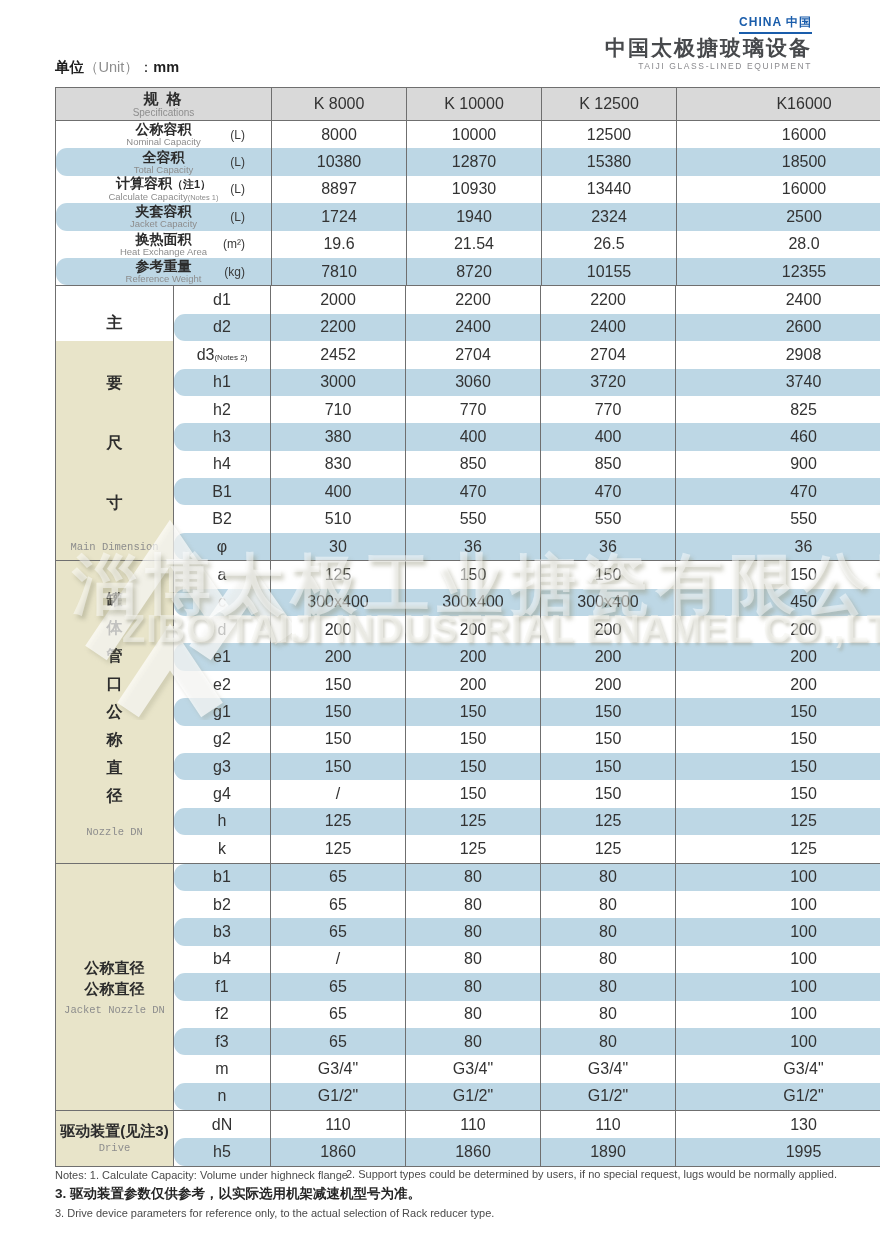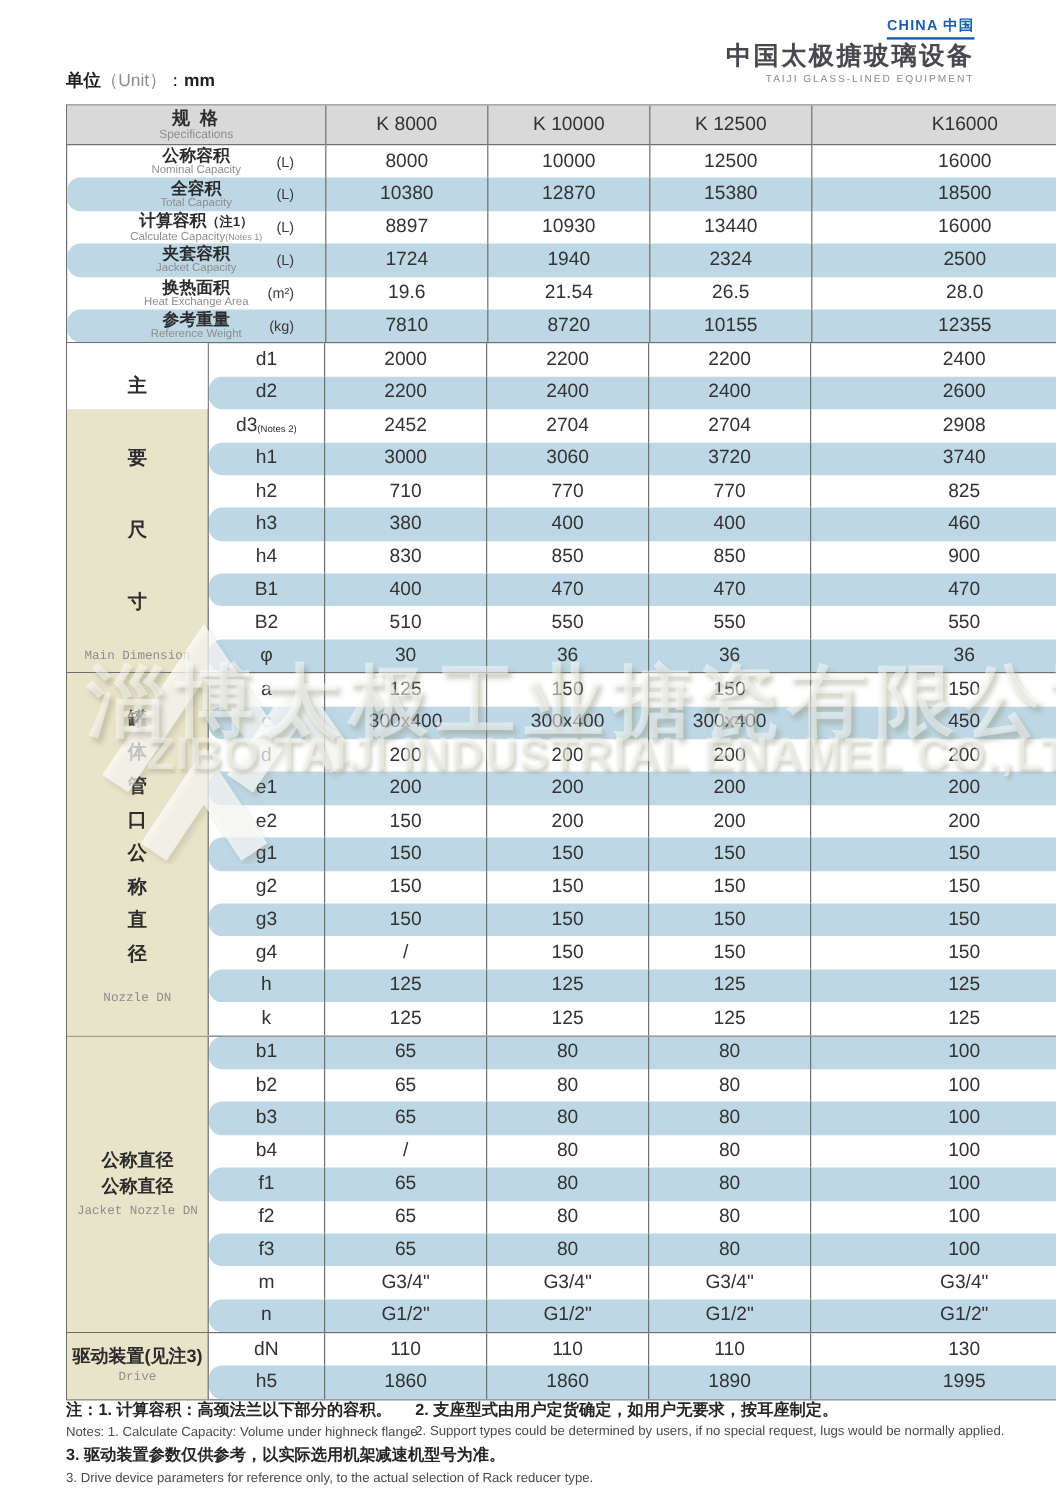--- a/index.html
+++ b/index.html
@@ -457,19 +457,18 @@
         <path d="M 14 148 L 88 38 L 136 108"></path>
         <path d="M 118 148 L 166 78 L 204 132"></path>
         <path d="M 46 205 L 88 142 L 130 205"></path>
       </g>
     </svg>
     <div class="wm-cn">淄博太极工业搪瓷有限公司</div>
     <div class="wm-en">ZIBO TAIJI INDUSTRIAL ENAMEL CO.,LTD.</div>
   </div>
 
   <div class="notes">
-    <div class="nrow"><span class="n-cn">注：1. 计算容积：高颈法兰以下部分的容积。</span><span class="n-cn n-col2">2. 支座型式由用户定货确定，如用户无要求，按耳座制定。</span></div>
     <div class="nrow"><span class="n-en">Notes:  1. Calculate Capacity: Volume under highneck flange</span><span class="n-en n-col2">2. Support types could be determined by users, if no special request, lugs would be normally applied.</span></div>
     <div class="nrow"><span class="n-cn">3. 驱动装置参数仅供参考，以实际选用机架减速机型号为准。</span></div>
     <div class="nrow"><span class="n-en">3. Drive device parameters for reference only, to the actual selection of Rack reducer type.</span></div>
   </div>
 
 </div>
 
 </body></html>

